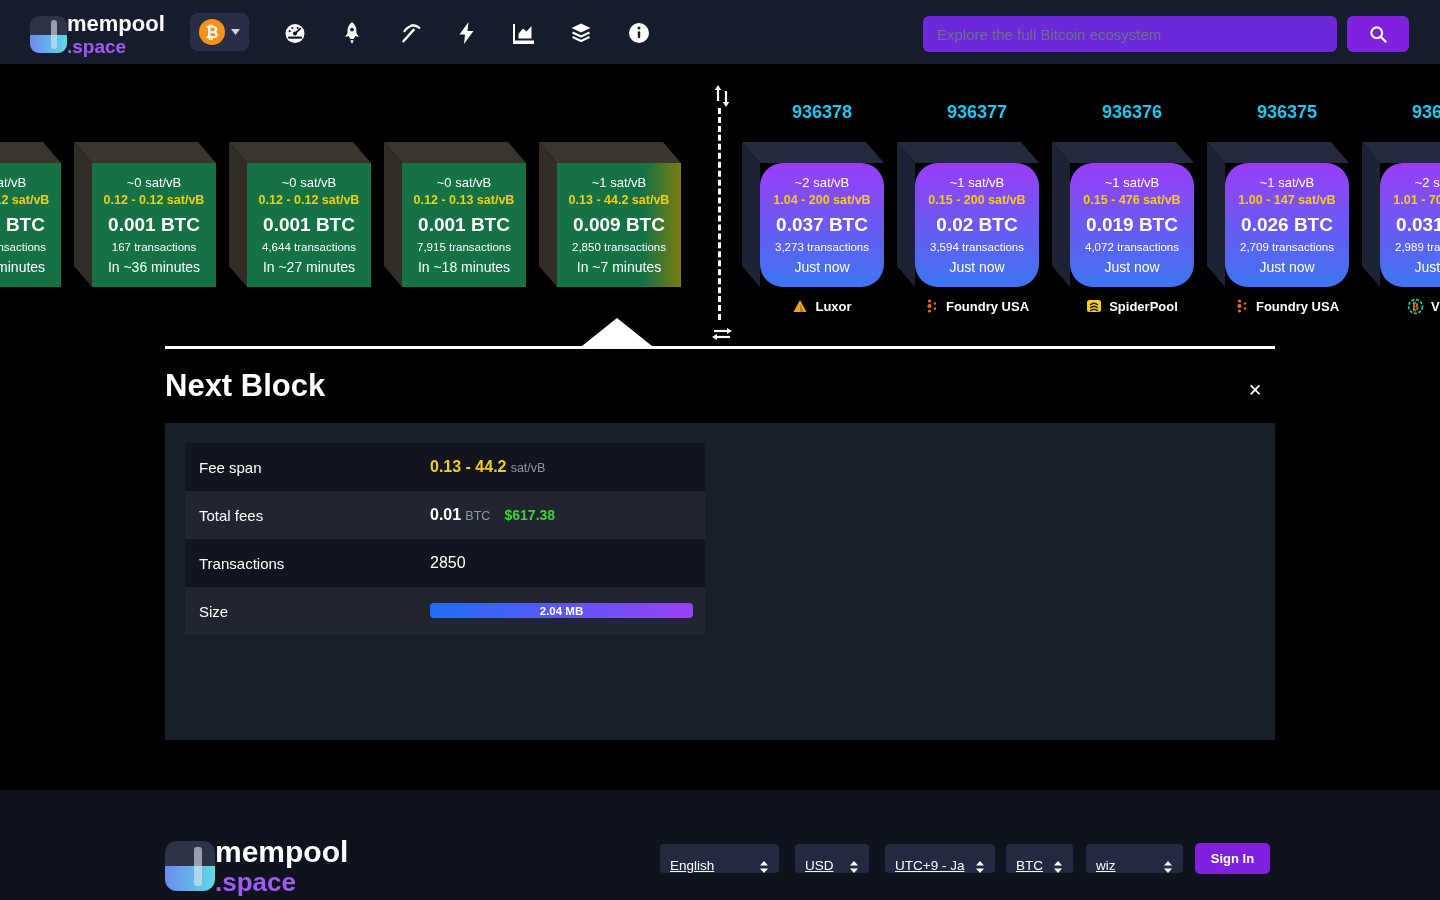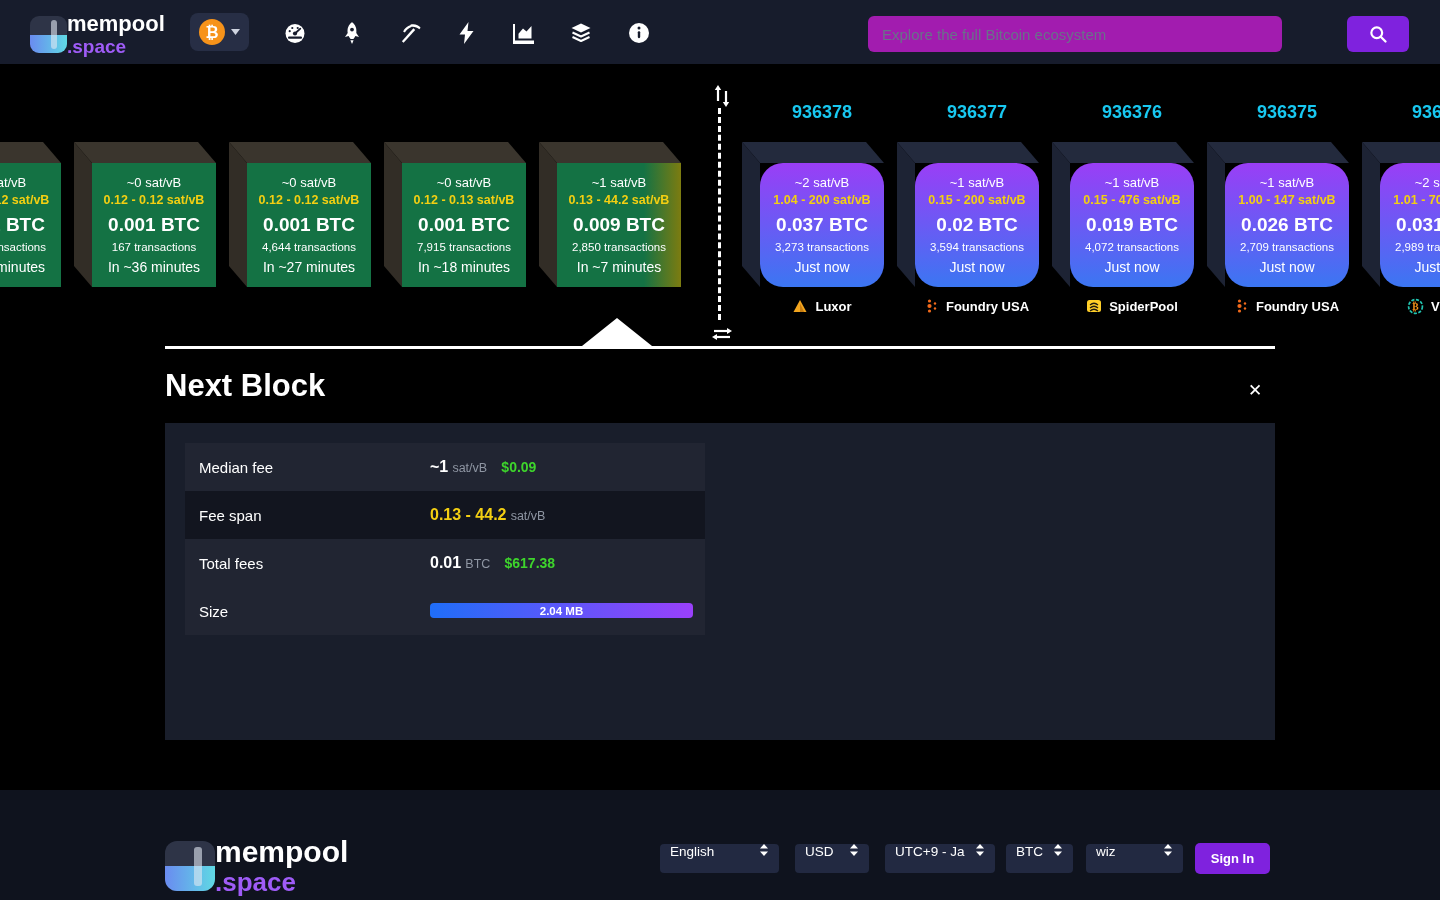--- a/index.html
+++ b/index.html
@@ -15,21 +15,21 @@
         background:linear-gradient(90deg,#6a8bf0,#5fd9e4);}
   .logo-ic::after{content:'';position:absolute;left:58%;top:11%;width:15%;height:78%;border-radius:3px;
         background:rgba(225,231,242,.6);}
   .logo-tx .l1{font-size:22px;font-weight:700;color:#fff;line-height:1;}
   .logo-tx .l2{font-size:19px;font-weight:700;color:#9f5cf7;line-height:1;margin-top:2px;}
   #btc-select{position:absolute;left:190px;top:13px;width:59px;height:38px;background:#272e45;border-radius:8px;
         display:flex;align-items:center;justify-content:center;gap:6px;cursor:pointer;}
   .btc-circle{width:26px;height:26px;border-radius:50%;background:#f7931a;color:#fff;font-weight:700;font-size:16px;
         display:flex;align-items:center;justify-content:center;font-family:"DejaVu Sans",sans-serif;}
   .nav-ic{position:absolute;top:21px;width:24px;height:24px;cursor:pointer;}
-  #search-input{position:absolute;left:868px;top:16px;width:414px;height:36px;background:#a21caf;border:none;
+  #search-input{position:absolute;left:923px;top:16px;width:414px;height:36px;background:#6d28d9;border:none;
         border-radius:6px;color:#d9dce3;font-size:15px;padding:12px 14px;box-sizing:border-box;outline:none;}
   #search-input::placeholder{color:#69718a;}
   #search-btn{position:absolute;left:1347px;top:16px;width:62px;height:36px;background:#7f22de;border:none;
         border-radius:6px;display:flex;align-items:center;justify-content:center;cursor:pointer;}
 
   
   #scene{position:absolute;left:0;top:64px;width:1440px;height:286px;background:#000;}
   .cube{position:absolute;width:142px;height:145px;cursor:pointer;}
   .cube .ctop{position:absolute;inset:0;clip-path:polygon(0 0,124px 0,142px 21px,18px 21px);}
   .cube .cside{position:absolute;inset:0;clip-path:polygon(0 0,18px 21px,18px 145px,0 124px);}
@@ -76,21 +76,21 @@
         font-size:11.5px;font-weight:700;color:#fff;}
   #fee-chart{position:absolute;left:730px;top:443px;}
 
   
   #footer{position:absolute;left:0;top:790px;width:1440px;height:110px;background:#0f131e;}
   #footer .logo{position:absolute;left:165px;top:47px;}
   #footer .logo-ic{width:50px;height:50px;border-radius:12px;}
   #footer .logo-tx .l1{font-size:30px;}
   #footer .logo-tx .l2{font-size:26px;}
   .fselect{position:absolute;top:54px;height:29px;background:#222941;border-radius:4px;color:#fff;font-size:13.5px;
-        display:flex;align-items:flex-start;justify-content:space-between;padding:0 10px;box-sizing:border-box;cursor:pointer;}
+        display:flex;align-items:flex-end;justify-content:space-between;padding:0 10px;box-sizing:border-box;cursor:pointer;text-decoration:underline;}
   #signin-btn{position:absolute;left:1195px;top:53px;width:75px;height:31px;background:#7f22de;border:none;
         border-radius:5px;color:#fff;font-weight:700;font-size:13px;display:flex;align-items:center;
         justify-content:center;cursor:pointer;}
 </style>
 </head>
 <body>
 
 <div id="page">
 
   <div id="nav">
@@ -337,41 +337,39 @@
     </div>
 
   <div id="rule"></div>
   <div id="pointer"></div>
 
   <div id="panel-title">Next Block</div>
   <div id="panel-close">✕</div>
 
   <div id="panel">
     <div id="info-table">
-      <div class="irow stripe">
-        <span class="ilbl">Median fee</span>
-        <span class="ival">
-          <b>~1</b>
-          <span class="unit">sat/vB</span>
-          <span class="usd">$0.09</span>
-        </span>
-      </div>
       <div class="irow dark">
         <span class="ilbl">Fee span</span>
         <span class="ival">
           <b class="yellow">0.13 - 44.2</b>
           <span class="unit">sat/vB</span>
         </span>
       </div>
       <div class="irow stripe">
         <span class="ilbl">Total fees</span>
         <span class="ival">
           <b>0.01</b>
           <span class="unit">BTC</span>
           <span class="usd">$617.38</span>
+        </span>
+      </div>
+      <div class="irow dark">
+        <span class="ilbl">Transactions</span>
+        <span class="ival">
+          <b style="font-weight:normal;font-size:16px">2850</b>
         </span>
       </div>
       <div class="irow stripe">
         <span class="ilbl">Size</span>
         <span id="size-bar">2.04 MB</span>
       </div>
     </div>
     <svg id="fee-chart" width="545" height="295" viewBox="0 0 545 295">
         <line x1="38" x2="43" y1="243" y2="243" stroke="#8f95a1" stroke-width="1"></line>
         <text x="34" y="247" fill="#8f95a1" font-size="12" text-anchor="end">0.10</text>

